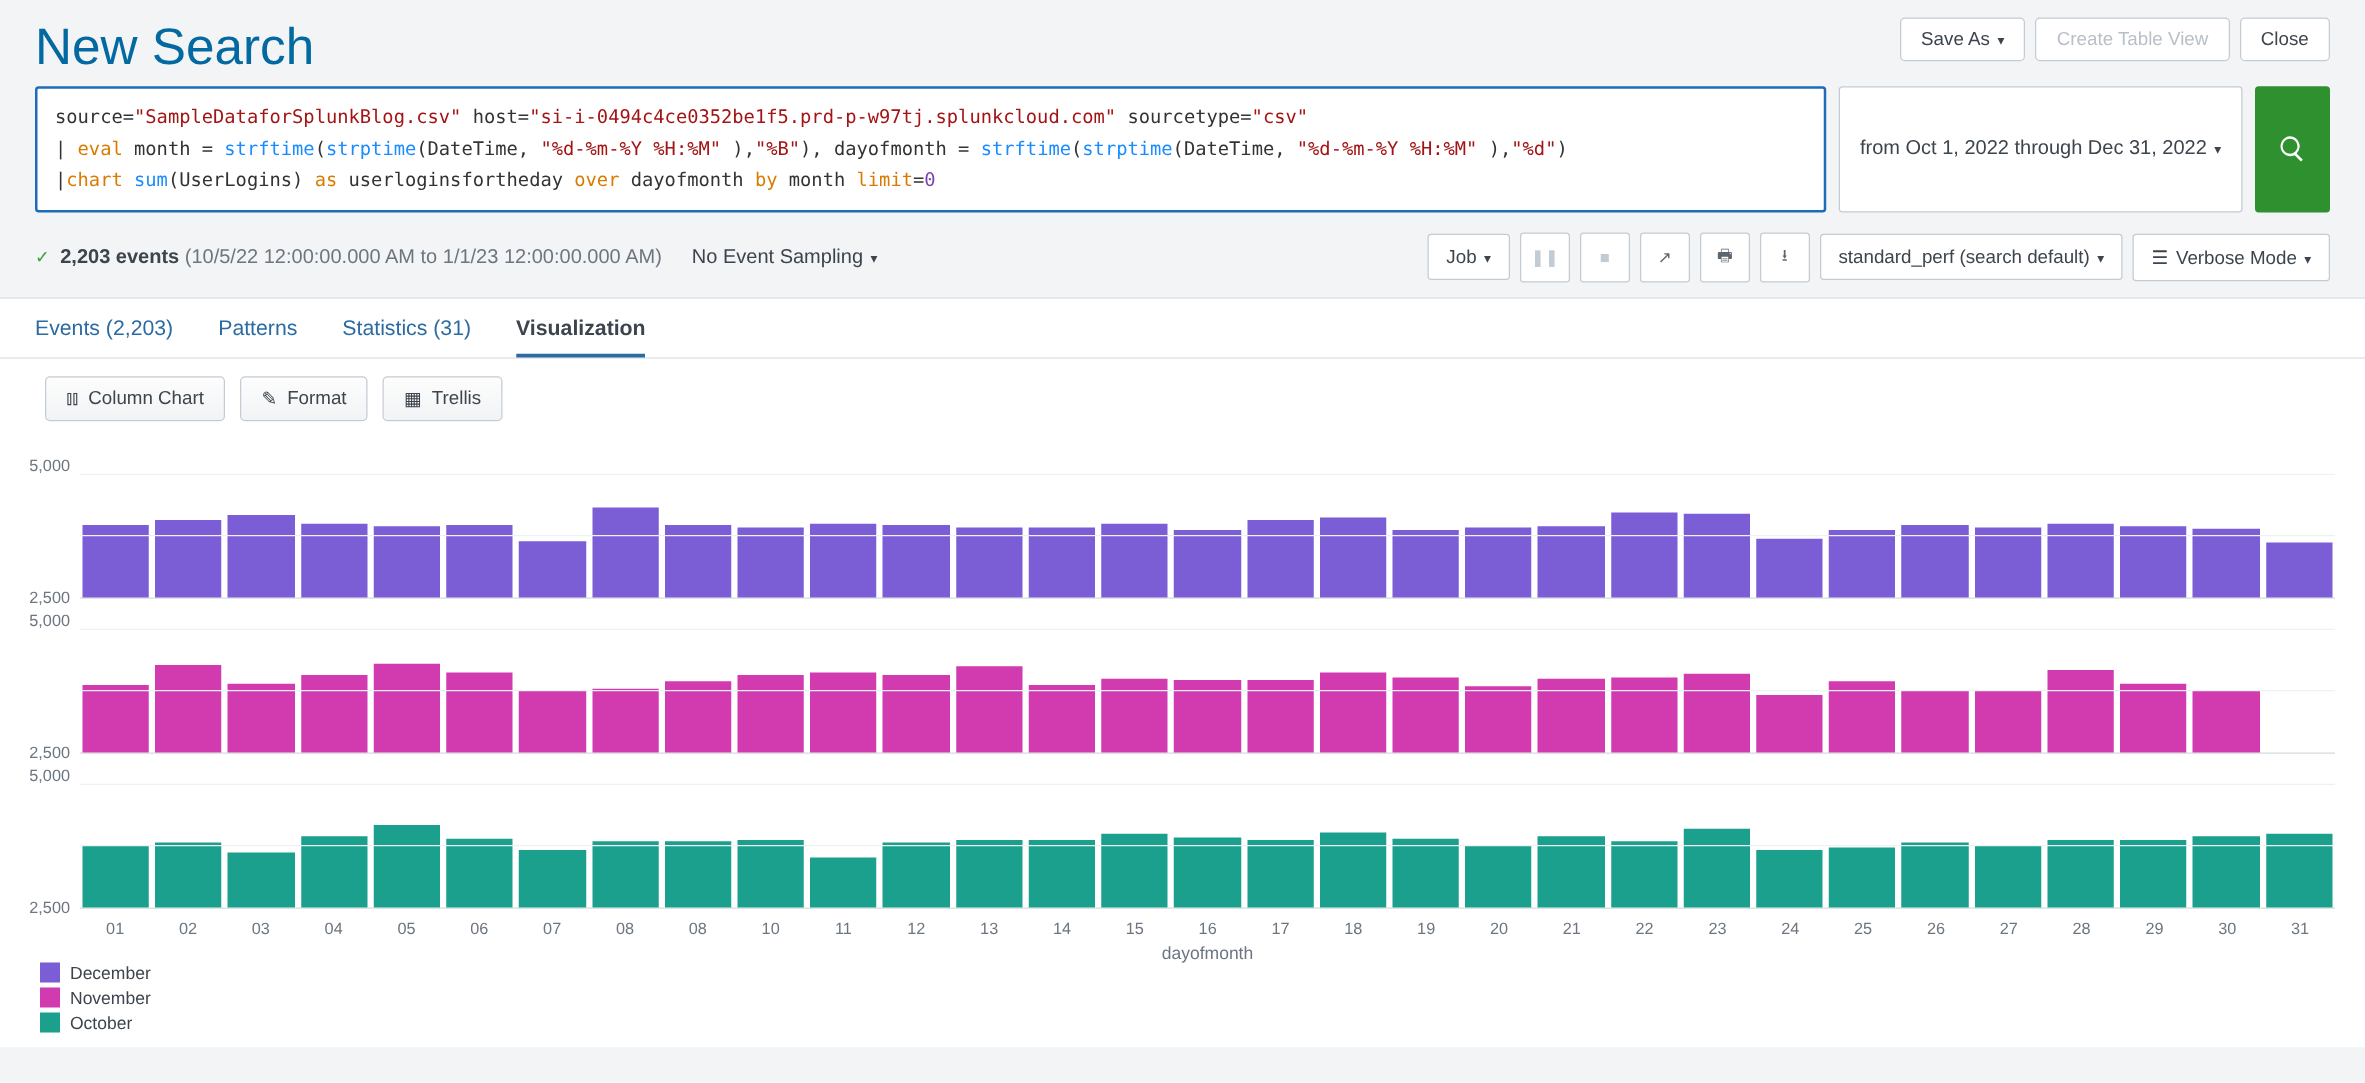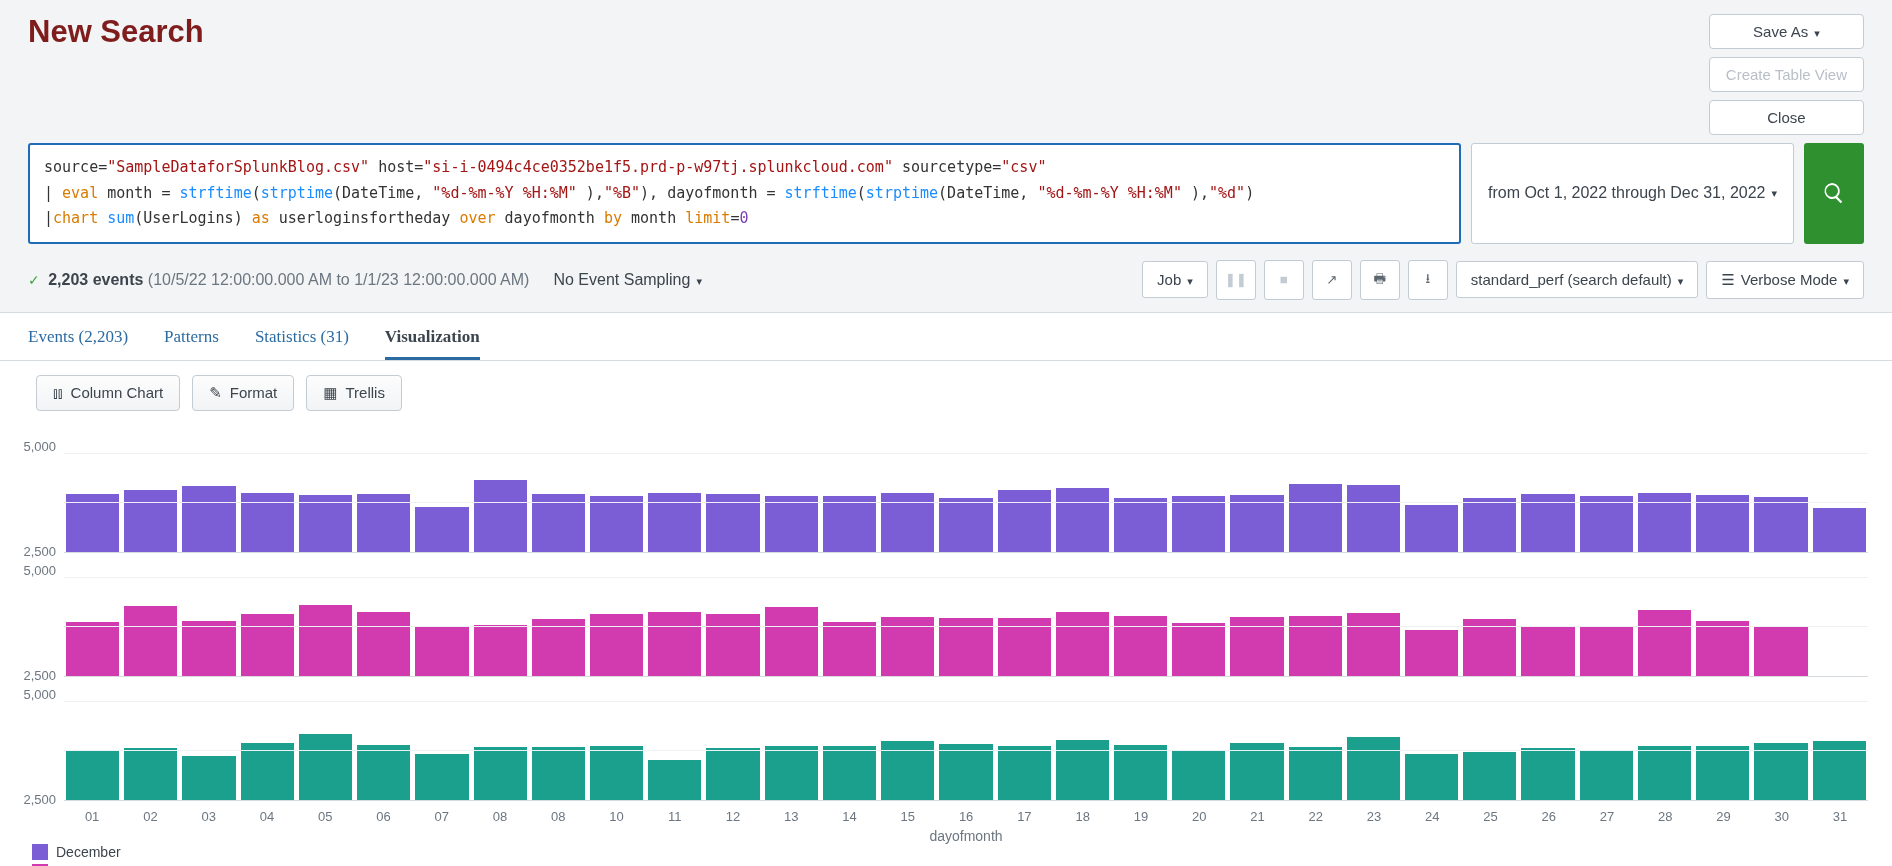--- a/index.html
+++ b/index.html
@@ -1,19 +1,19 @@
 <!DOCTYPE html>
 <html><head>
 <meta charset="utf-8">
 <style>
   * { box-sizing: border-box; margin: 0; padding: 0; }
   body { font-family: "Helvetica Neue", Arial, sans-serif; background: #f2f4f5; color: #333; font-size: 14px; width: 1892px; }
   .top-bar { display: flex; justify-content: space-between; align-items: flex-start; padding: 14px 28px 8px 28px; }
-  .title { color: #7f1d1d; font-size: 31px; font-weight: 700; }
-  .top-actions { display: flex; gap: 8px; flex-direction: column; }
+  .title { color: #0369a1; font-size: 41px; font-weight: 400; }
+  .top-actions { display: flex; gap: 8px; }
   .btn { background: #fff; border: 1px solid #c3cbd4; border-radius: 4px; padding: 8px 16px; font-size: 15px; color: #3c444d; cursor: pointer; }
   .btn.disabled { color: #b8bfc7; cursor: default; }
   .caret::after { content: "▾"; margin-left: 6px; font-size: 11px; }
   .search-row { display: flex; gap: 10px; padding: 0 28px 10px 28px; align-items: stretch; }
   .search-box { flex: 1; border: 2px solid #1e6bb8; border-radius: 3px; background: #fff; padding: 10px 14px; font-family: "Menlo","Consolas",monospace; font-size: 15px; line-height: 1.7; white-space: pre-wrap; }
   .time-picker { background: #fff; border: 1px solid #c3cbd4; border-radius: 3px; padding: 10px 16px; font-size: 16px; display:flex; align-items:center; color:#3c444d; cursor:pointer; }
   .search-btn { background: #2f902f; border: none; border-radius: 3px; width: 60px; display:flex; align-items:center; justify-content:center; cursor:pointer; }
   .search-btn svg { fill: #fff; }
   .tok-kw { color: #d97b00; }
   .tok-fn { color: #1a8cff; }
@@ -23,21 +23,21 @@
   .status-left { display:flex; align-items:center; gap: 24px; font-size: 16px; color:#3c444d;}
   .events-count { font-weight: 700; }
   .check { color: #3fa33f; margin-right: 4px; font-size:14px;}
   .range-text { color: #6c7680; font-weight:400;}
   .sampling { color:#3c444d; cursor:pointer; }
   .status-right { display:flex; align-items:center; gap:8px;padding-left:28px; }
   .icon-btn { background:#fff; border:1px solid #c3cbd4; border-radius:3px; width:40px; height:40px; display:flex; align-items:center; justify-content:center; cursor:pointer; color:#5c6670;}
   .icon-btn.dis { color:#c3cbd4; }
   .mode-btn { background:#fff; border:1px solid #c3cbd4; border-radius:3px; padding:9px 14px; font-size:15px; color:#3c444d; cursor:pointer;}
   .tabs { display:flex; gap: 36px; padding: 14px 28px 0 28px; background:#fff; border-bottom:1px solid #d6dbe0;}
-  .tab { color:#2c6ba2; font-size:17px; padding-bottom:10px; cursor:pointer; border-bottom:3px solid transparent;font-family:Liberation Serif, serif;}
+  .tab { color:#2c6ba2; font-size:17px; padding-bottom:10px; cursor:pointer; border-bottom:3px solid transparent;}
   .tab.active { color:#3c444d; font-weight:600; border-bottom-color:#2c6ba2;}
   .viz-toolbar { background:#fff; padding: 14px 36px; display:flex; gap:12px; }
   .tool-btn { background: linear-gradient(#fdfdfd,#f1f3f5); border:1px solid #c3cbd4; border-radius:4px; padding:8px 16px; font-size:15px; color:#3c444d; cursor:pointer; display:flex; align-items:center; gap:8px;}
   .chart-container { background:#fff; padding: 8px 24px 12px 8px; display:flex;flex-direction:column; }
   .chart-main { flex:1; }
   .panel { display:flex; align-items:flex-end; height:120px; position:relative; margin-bottom:4px;}
   .y-labels { width:56px; display:flex; flex-direction:column; justify-content:space-between; height:100%; text-align:right; padding-right:8px; font-size:13px; color:#6c7680; }
   .y-labels span { transform: translateY(6px); }
   .bars { position:relative; flex:1; border-bottom:1px solid #d6dbe0; display:flex; align-items:flex-end; gap:5px; padding:0 2px; height:100px; }
   .bars::before, .bars::after { content:""; position:absolute; left:0; right:0; border-top:1px solid #eef1f3; }

